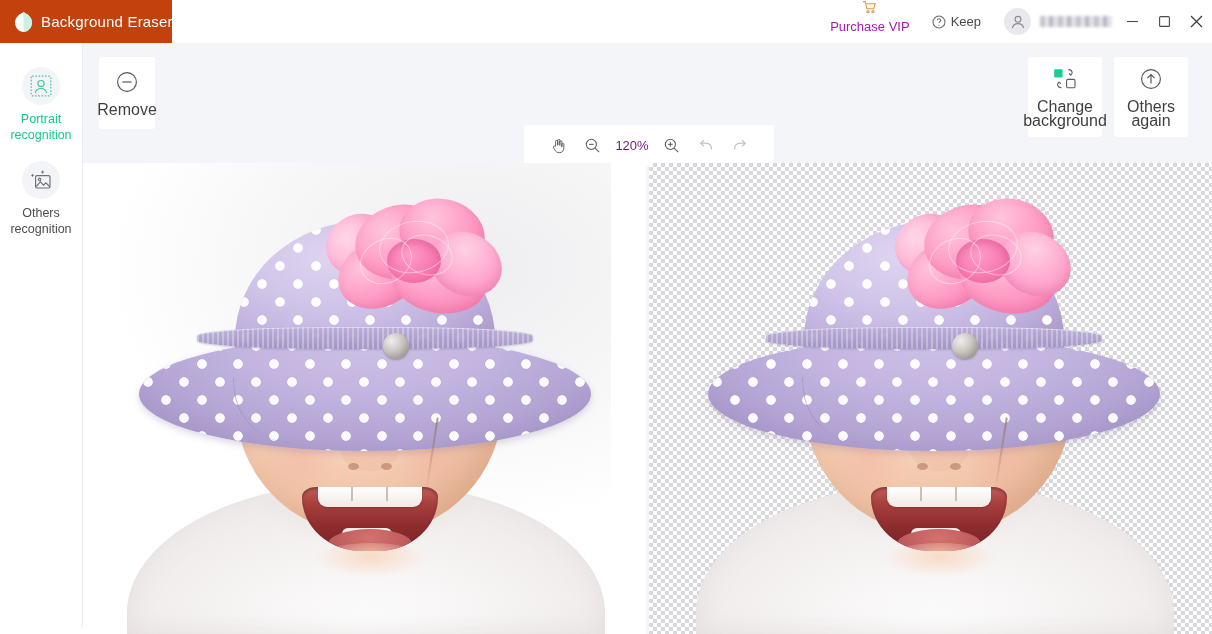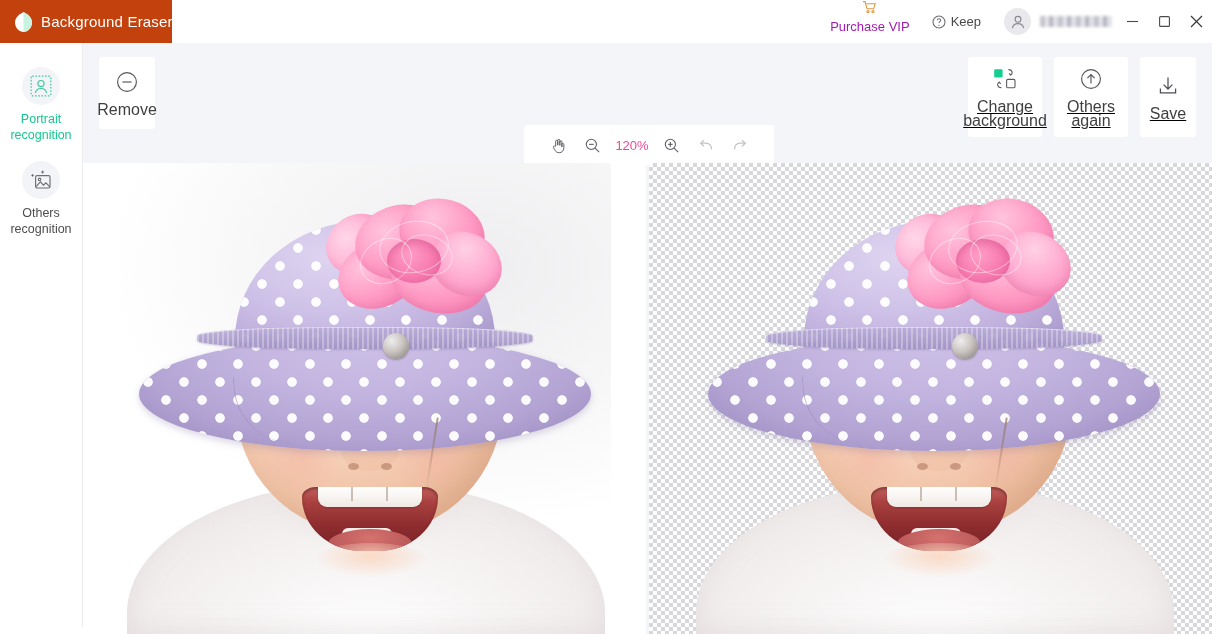--- a/index.html
+++ b/index.html
@@ -77,21 +77,21 @@
   
   .main {
     position:absolute; top:43px; left:83px; width:1129px; height:591px;
     background:#f4f5f9;
   }
 
   
   .toolrow { position:relative; height:120px; }
   .tool-group { position:absolute; display:flex; }
   .tool-left { left:16px; top:14px; gap:12px; }
-  .tool-right { right:16px; top:14px; gap:12px;text-decoration:underline; }
+  .tool-right { right:24px; top:14px; gap:12px; }
   .tool-btn {
     width:56px; min-height:72px; background:#ffffff; border-radius:3px;
     display:flex; flex-direction:column; align-items:center; justify-content:center;
     gap:8px; cursor:default; padding:9px 3px;
   }
   .tool-btn.wide { width:74px; }
   .tool-btn .tb-ico { height:26px; display:flex; align-items:center; justify-content:center; }
   .tool-btn .tb-lab {
     font-size:16px; color:#404040; text-align:center; line-height:14px;
   }
@@ -99,21 +99,21 @@
   
   .zoombar {
     position:absolute; left:441px; top:82px;
     width:250px; height:40px; background:#ffffff; border-radius:3px;
     display:flex; align-items:center; justify-content:center; gap:4px;
   }
   .z-btn {
     width:30px; height:30px; display:flex; align-items:center; justify-content:center;
     cursor:default;
   }
-  .z-pct { font-size:13px; color:#ec4899; padding:0 4px; min-width:40px; text-align:center; }
+  .z-pct { font-size:13px; color:#701a75; padding:0 4px; min-width:40px; text-align:center; }
 
   
   .canvas {
     position:absolute; top:120px; left:0; width:1129px; height:471px;
     display:flex; gap:3px; overflow:hidden;
   }
   .pane { position:relative; width:563px; height:471px; overflow:hidden; }
   .pane.original { background:#ffffff; }
   .pane.result {
     background-color:#ffffff;
@@ -477,29 +477,20 @@
         <div class="tool-btn wide">
           <span class="tb-ico">
             <svg width="24" height="24" viewBox="0 0 24 24" fill="none" stroke="#55555c" stroke-width="1.15">
               <circle cx="12" cy="12" r="9.4"></circle>
               <path d="M12 16.6V7.6M8.4 11.2L12 7.5l3.6 3.7"></path>
             </svg>
           </span>
           <span class="tb-lab">Others again</span>
         </div>
 
-        <div class="tool-btn">
-          <span class="tb-ico">
-            <svg width="24" height="24" viewBox="0 0 24 24" fill="none" stroke="#4e4e55" stroke-width="1.25">
-              <path d="M12 3.4v11.4M7.6 10.6L12 15l4.4-4.4"></path>
-              <path d="M4.4 14.6v4.2h15.2v-4.2"></path>
-            </svg>
-          </span>
-          <span class="tb-lab">Save</span>
-        </div>
       </div>
 
       <div class="zoombar">
         <span class="z-btn">
           <svg width="17" height="17" viewBox="0 0 18 18" fill="none" stroke="#5d5d64" stroke-width="1.05">
             <path d="M6 9.6V4.5a1.1 1.1 0 112.2 0v4.2"></path>
             <path d="M8.2 8.7V3.6a1.1 1.1 0 112.2 0v5.1"></path>
             <path d="M10.4 9V5.1a1.1 1.1 0 112.2 0v5.4"></path>
             <path d="M12.6 10.5V7.9a1.05 1.05 0 112.1 0v3.6c0 3-2.2 5.1-4.8 5.1-2.6 0-4.2-1.3-5-3.3L3.6 11c-.4-.9.5-1.8 1.4-1.3l1 .7"></path>
           </svg>

